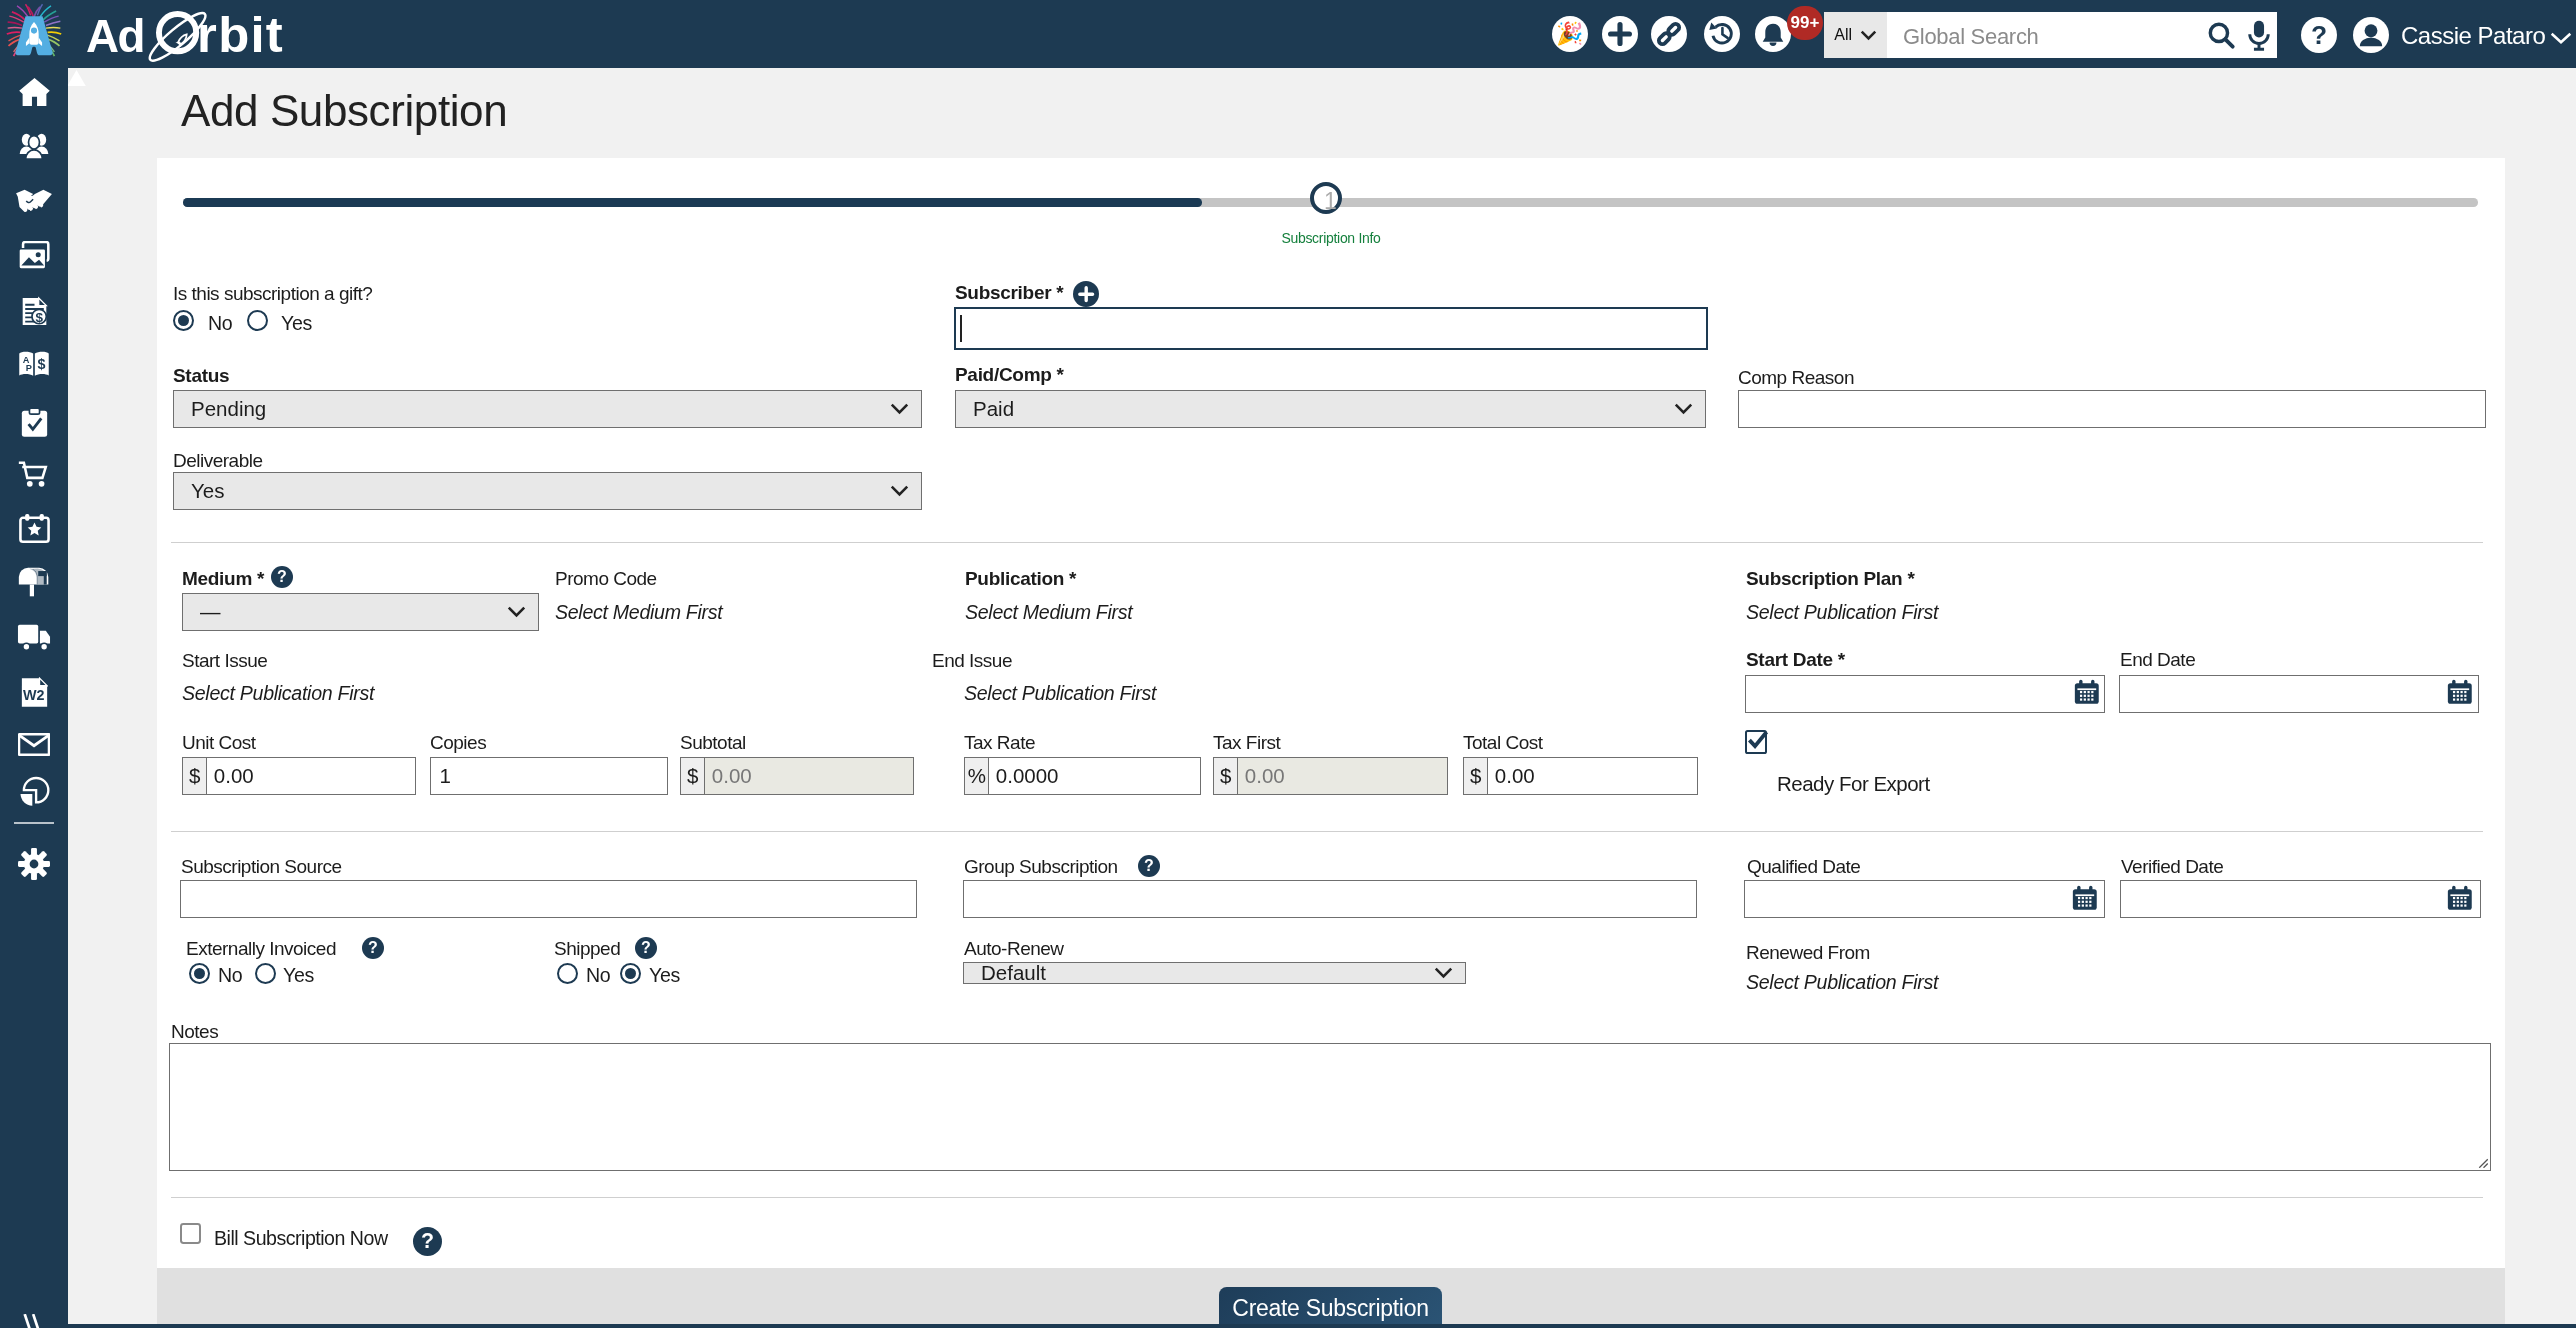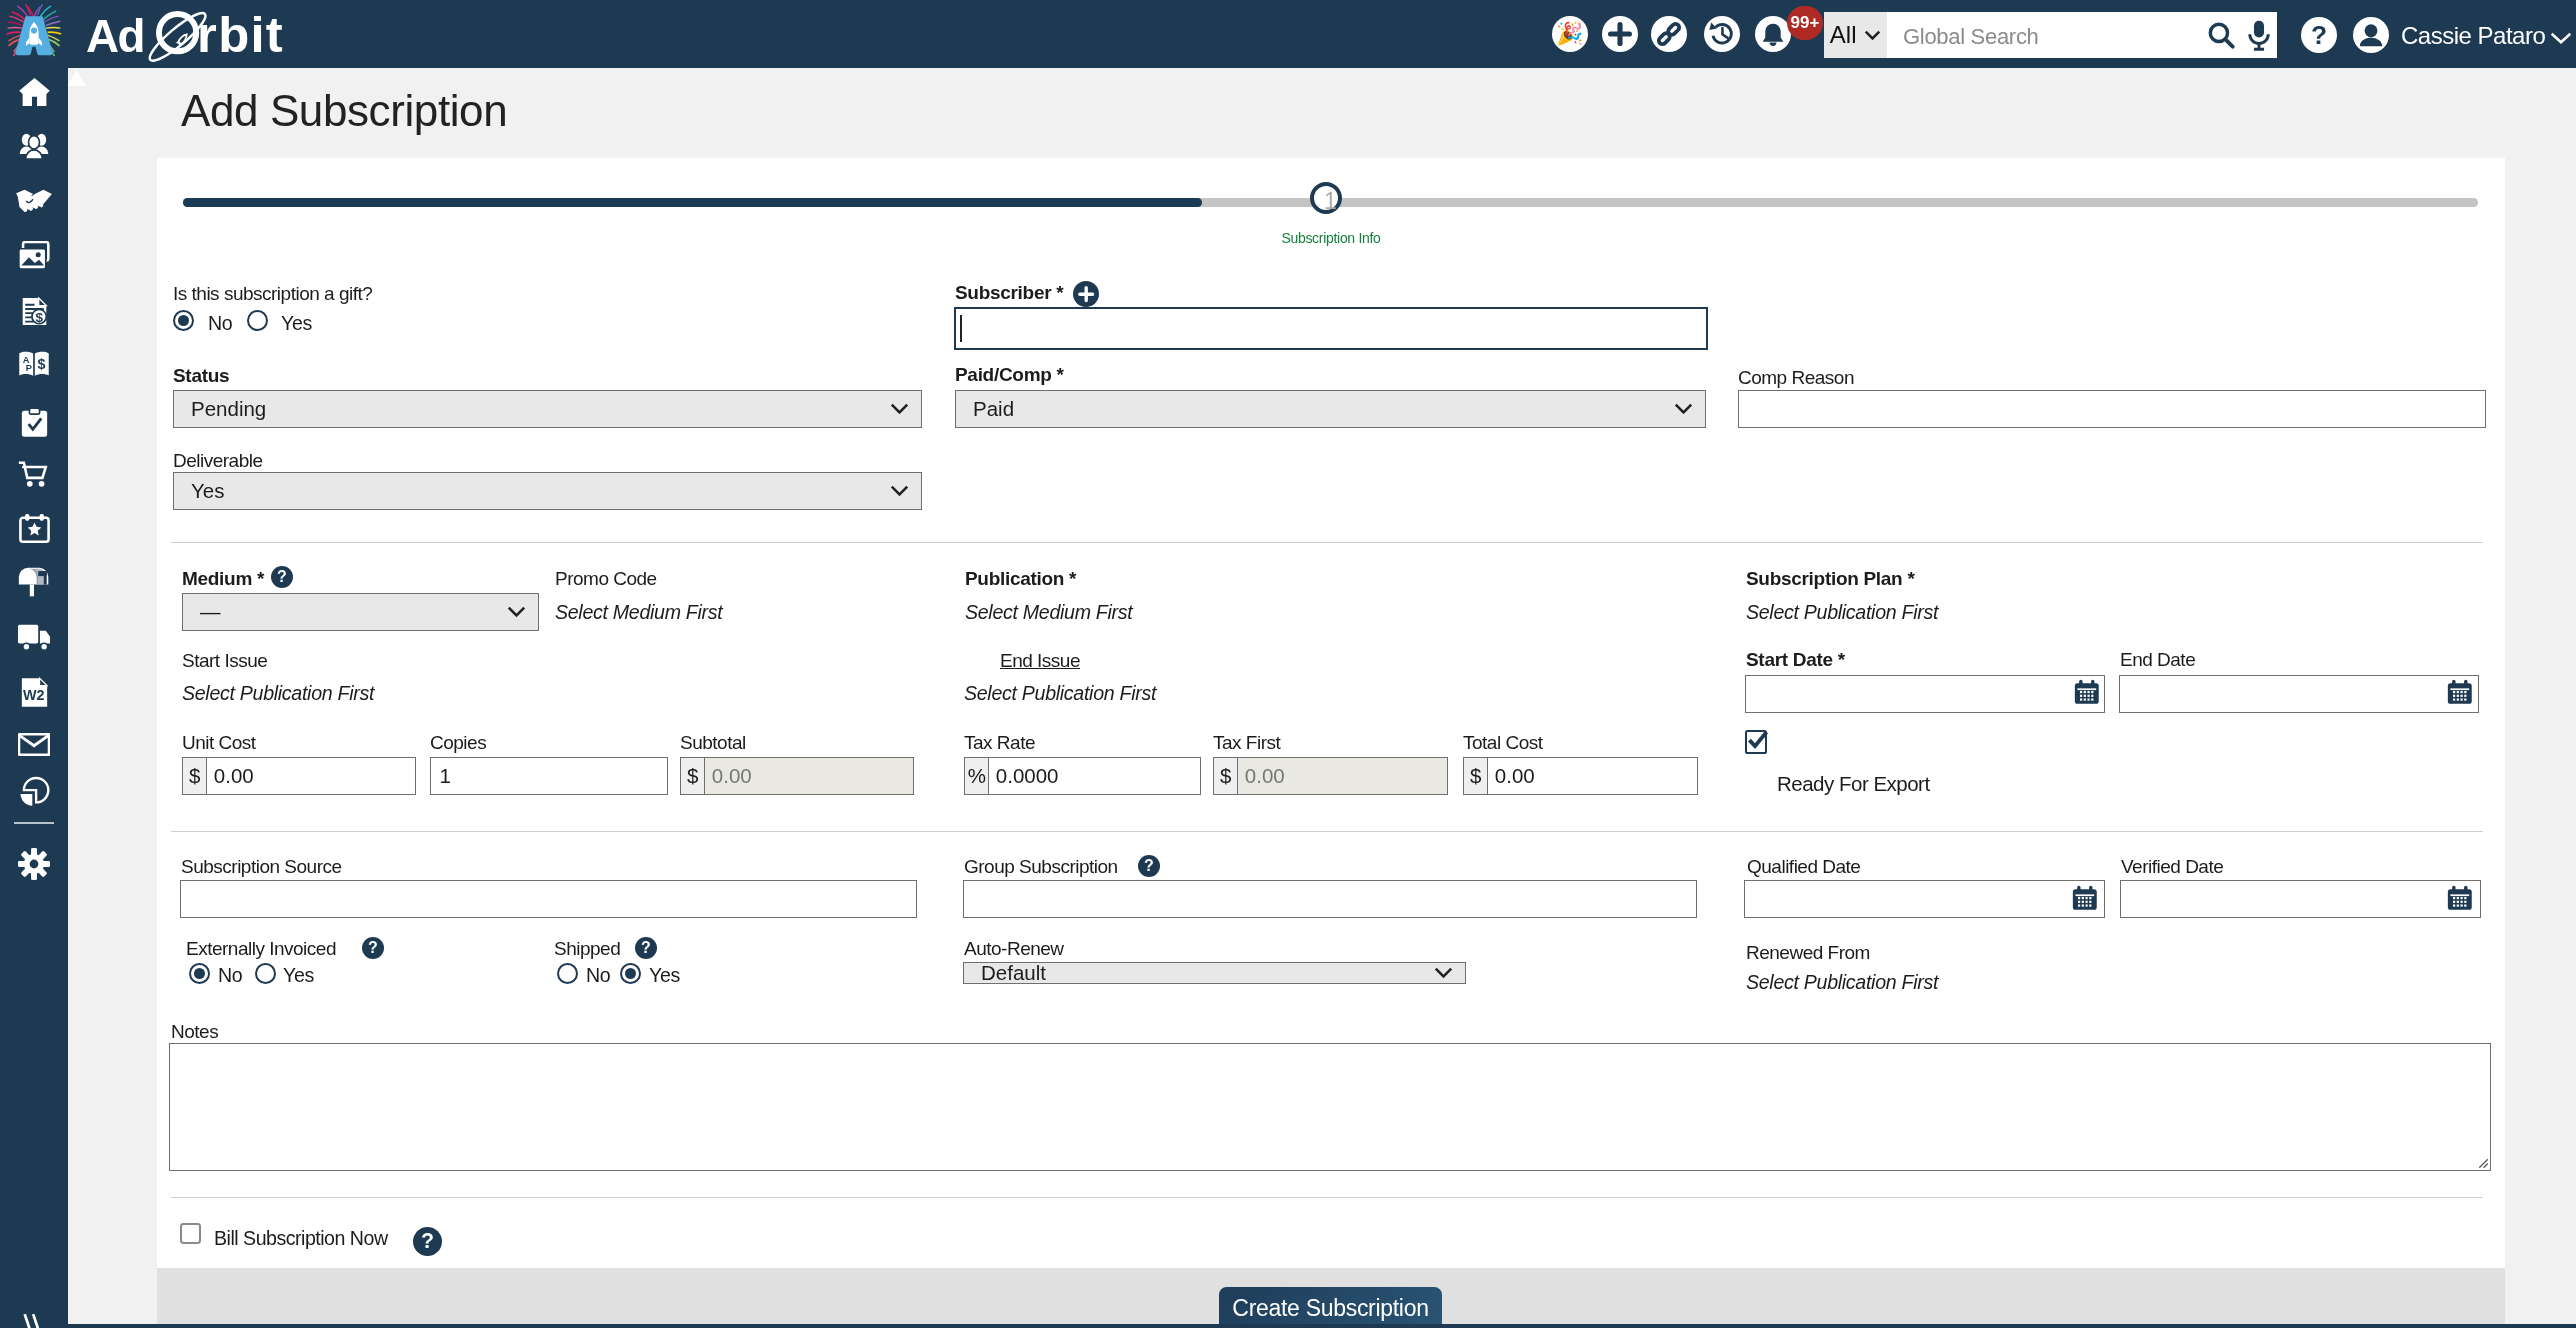--- a/index.html
+++ b/index.html
@@ -99,21 +99,21 @@
 <div class="ital" style="left:555px; top:601px;">Select Medium First</div>
 
 <div class="lblb" style="left:965px; top:568px;">Publication *</div>
 <div class="ital" style="left:965px; top:601px;">Select Medium First</div>
 
 <div class="lblb" style="left:1746px; top:568px;text-align:center;">Subscription Plan *</div>
 <div class="ital" style="left:1746px; top:601px;">Select Publication First</div>
 
 <div class="lbl" style="left:182px; top:650px;">Start Issue</div>
 <div class="ital" style="left:182px; top:682px;">Select Publication First</div>
-<div class="lbl" style="left:1000px; top:650px;text-decoration:underline;">End Issue</div>
+<div class="lbl" style="left:932px; top:650px;">End Issue</div>
 <div class="ital" style="left:964px; top:682px;">Select Publication First</div>
 
 <div class="lblb" style="left:1746px; top:649px;">Start Date *</div>
 <div class="inp" style="left:1745px; top:675px; width:360px; height:38px;"></div>
 <svg class="cal" style="left:2074px; top:679px;" viewBox="0 0 30 30">
     <g fill="#1d3a52">
       <rect x="1" y="5" width="28" height="24" rx="3"></rect>
       <rect x="6" y="1" width="4" height="7" rx="2"></rect>
       <rect x="20" y="1" width="4" height="7" rx="2"></rect>
     </g>
@@ -321,21 +321,21 @@
       <path d="M21.5 14 v7.5 l6 4" fill="none" stroke="#1d3a52" stroke-width="3" stroke-linecap="round"></path>
     </svg></div>
 <div class="abs" style="left:1755px; top:16px; width:36px; height:36px; border-radius:50%; background:#fff;">
   <svg width="36" height="36" viewBox="0 0 42 42">
       <path d="M21 9 c-6 0-9 4.5-9 10 v6 l-3 5 h24 l-3 -5 v-6 c0-5.5-3-10-9-10z" fill="#1d3a52"></path>
       <path d="M17 31 a4 4 0 0 0 8 0z" fill="#1d3a52"></path>
     </svg></div>
 <div class="abs" style="left:1787px; top:6px; width:36px; height:34px; border-radius:17px; background:#b02a25; color:#fff; font-size:17px; font-weight:bold; text-align:center; line-height:34px;">99+</div>
 
 <div class="abs" style="left:1824px; top:12px; width:63px; height:46px; background:#e8e8e8; display:flex; align-items:center; justify-content:center;">
-  <span style="font-size:24px; color:#111;">All</span>
+  <span style="font-size:16px; color:#111;">All</span>
   <svg style="margin-left:7.7px;" width="17" height="11" viewBox="0 0 20 13">
       <polyline points="2,2 10,10 18,2" fill="none" stroke="#222" stroke-width="3"></polyline>
     </svg>
 </div>
 <div class="abs" style="left:1887px; top:12px; width:390px; height:46px; background:#fff;"></div>
 <div class="abs" style="left:1903px; top:24px; font-size:22px; letter-spacing:-0.3px; color:#8b8b8b;">Global Search</div>
 <svg class="abs" style="left:2206px; top:19.6px;" width="31" height="31" viewBox="0 0 36 36">
     <circle cx="15" cy="15" r="10" fill="none" stroke="#1d3a52" stroke-width="4"></circle>
     <path d="M22.5 22.5 L31 31" stroke="#1d3a52" stroke-width="4.5" stroke-linecap="round"></path>
   </svg>

